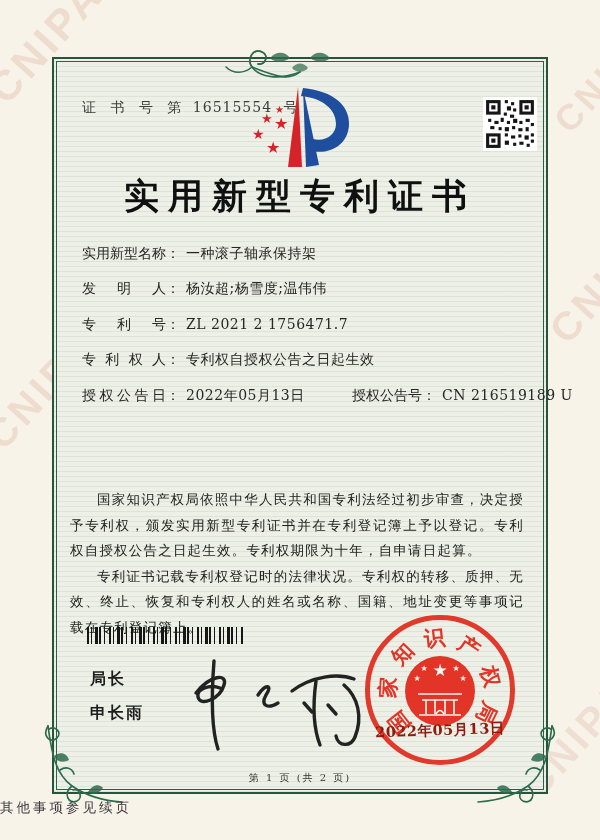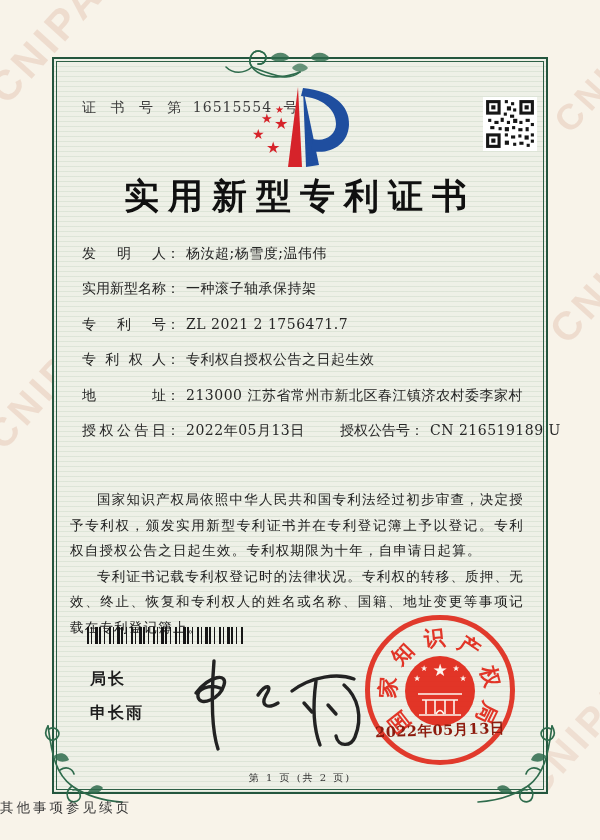--- a/index.html
+++ b/index.html
@@ -46,21 +46,21 @@
     position:absolute;left:0;top:114px;width:100%;text-align:center;
     font-size:35px;font-weight:bold;letter-spacing:9px;color:#101010;
   }
   
   .fields{position:absolute;left:28px;top:177px;right:20px;font-size:14px;color:#262626;}
   .row{height:35.4px;line-height:35.4px;white-space:nowrap;}
   .lbl{display:inline-block;width:84px;text-align:justify;text-align-last:justify;font-weight:500;}
   .colon{display:inline-block;margin-right:6px;}
   .val{letter-spacing:0.5px;}
   .val-fixed{display:inline-block;width:146px;}
-  .lbl2{display:inline-block;margin-left:8px;}
+  .lbl2{display:inline-block;margin-left:20px;}
   
   .body-text{
     position:absolute;left:16px;right:22px;top:428px;
     font-size:13.5px;line-height:25.5px;letter-spacing:1.2px;color:#222;
     text-align:justify;
   }
   .body-text p{margin:0;text-indent:2em;}
   
   .barcode{
     position:absolute;left:33px;top:568px;width:156px;height:17px;
@@ -211,33 +211,30 @@
         <rect x="7" y="7" width="4" height="4"></rect>
         <rect x="39" y="7" width="4" height="4"></rect>
         <rect x="7" y="39" width="4" height="4"></rect>
       </g>
   </svg>
 
   <div class="title">实用新型专利证书</div>
 
   <div class="fields">
     <div class="row">
+      <span class="lbl">实用新型名称</span><span class="colon">：</span><span class="val">一种滚子轴承保持架</span>
+    </div>
+    <div class="row">
       <span class="lbl">发明人</span><span class="colon">：</span><span class="val">杨汝超;杨雪度;温伟伟</span>
     </div>
     <div class="row">
-      <span class="lbl">实用新型名称</span><span class="colon">：</span><span class="val">一种滚子轴承保持架</span>
-    </div>
-    <div class="row">
       <span class="lbl">专利号</span><span class="colon">：</span><span class="val">ZL 2021 2 1756471.7</span>
     </div>
     <div class="row">
       <span class="lbl">专利权人</span><span class="colon">：</span><span class="val">专利权自授权公告之日起生效</span>
-    </div>
-    <div class="row">
-      <span class="lbl">地址</span><span class="colon">：</span><span class="val">213000 江苏省常州市新北区春江镇济农村委李家村</span>
     </div>
     <div class="row">
       <span class="lbl">授权公告日</span><span class="colon">：</span><span class="val val-fixed">2022年05月13日</span><span class="lbl2">授权公告号</span><span class="colon">：</span><span class="val">CN 216519189 U</span>
     </div>
   </div>
 
   <div class="body-text">
     <p>国家知识产权局依照中华人民共和国专利法经过初步审查，决定授予专利权，颁发实用新型专利证书并在专利登记簿上予以登记。专利权自授权公告之日起生效。专利权期限为十年，自申请日起算。</p>
     <p>专利证书记载专利权登记时的法律状况。专利权的转移、质押、无效、终止、恢复和专利权人的姓名或名称、国籍、地址变更等事项记载在专利登记簿上。</p>
   </div>

